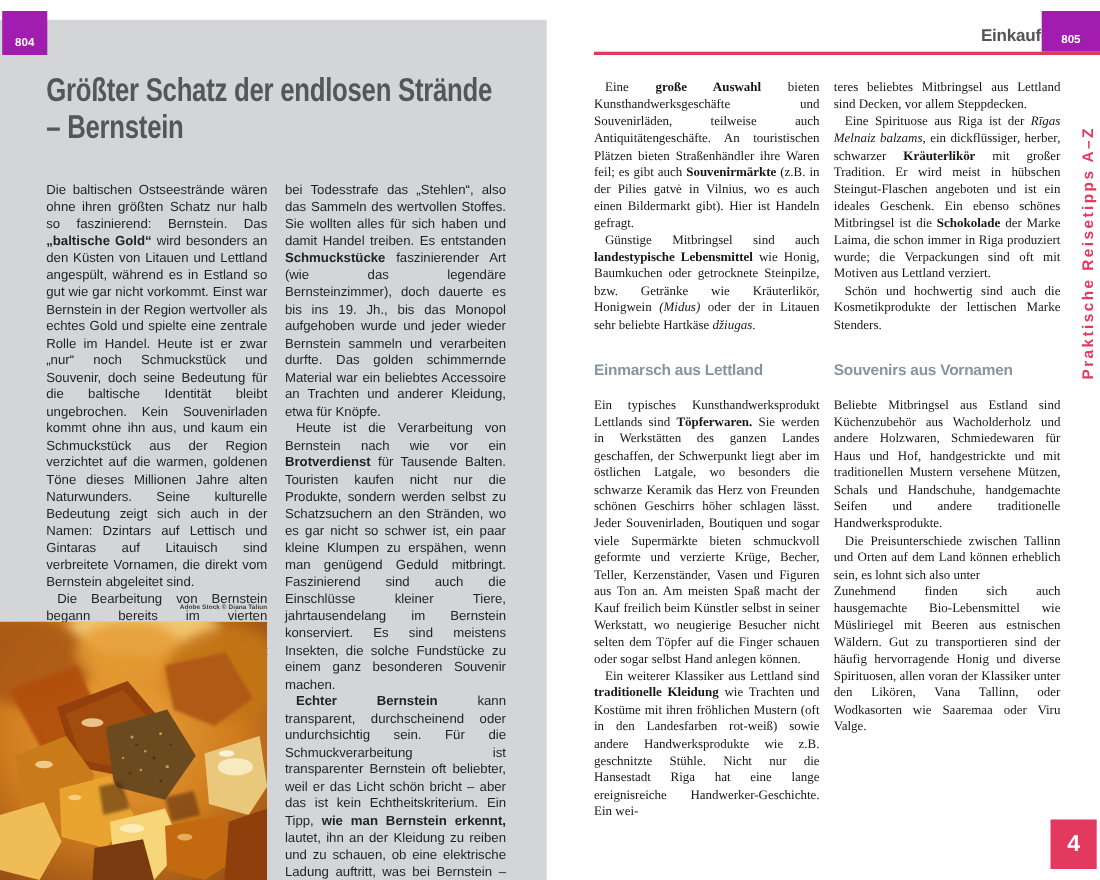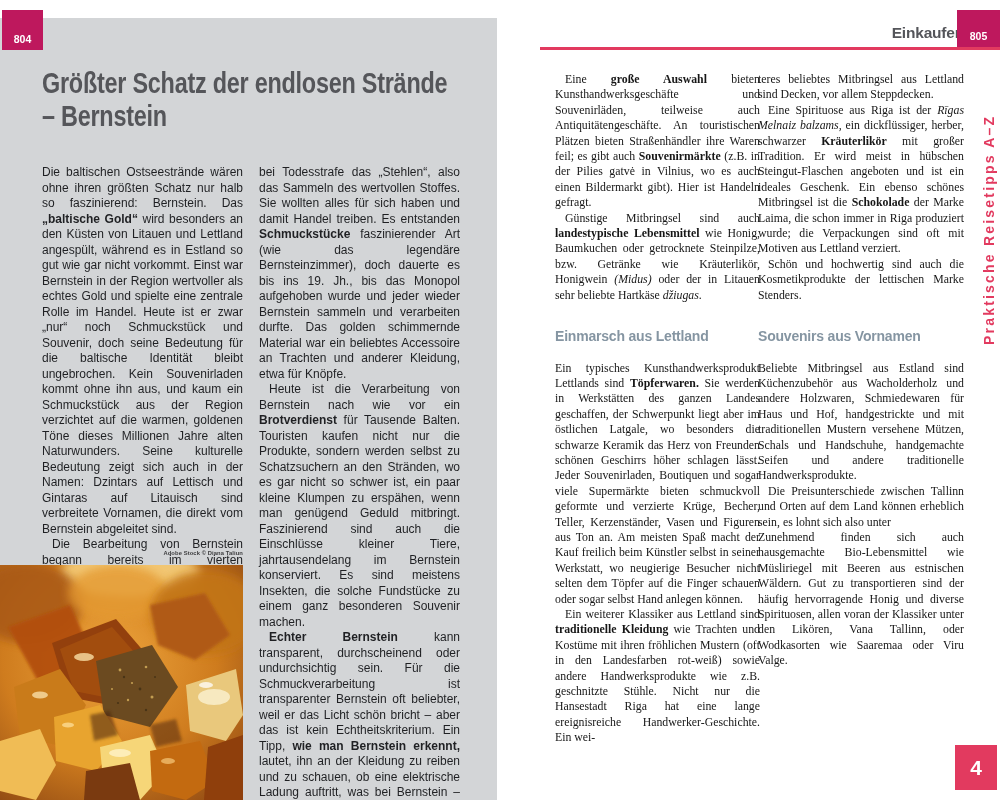--- a/index.html
+++ b/index.html
@@ -2,48 +2,48 @@
 <html lang="de"><head>
 <meta charset="utf-8">
 <style>
   html,body{margin:0;padding:0;}
   body{
     width:1000px;height:800px;position:relative;overflow:hidden;
     background:#ffffff;font-family:"Liberation Sans",sans-serif;
   }
   
   .page-left{position:absolute;left:0;top:18px;width:497px;height:782px;background:#d3d5d7;}
-  .badge{background:#be185d;color:#fff;font-weight:bold;display:flex;align-items:flex-end;justify-content:center;box-sizing:border-box;}
+  .badge{background:#a21caf;color:#fff;font-weight:bold;display:flex;align-items:flex-end;justify-content:center;box-sizing:border-box;}
   .pgnum-left{position:absolute;left:2px;top:-8px;width:41px;height:40px;font-size:10.5px;padding-bottom:5px;}
   .title{
     position:absolute;left:42px;top:48px;margin:0;width:560px;white-space:nowrap;
     font-size:30px;line-height:33px;font-weight:bold;color:#55565a;letter-spacing:-0.3px;
     transform:scaleX(.78);transform-origin:0 0;
   }
   .lcol{
     position:absolute;top:147px;width:201px;
     font-size:12px;line-height:15.5px;color:#1f2023;text-align:justify;
     hyphens:auto;-webkit-hyphens:auto;
   }
   .lcol1{left:42px;} .lcol2{left:259px;}
   .credit{position:absolute;left:0;top:532px;width:243px;text-align:right;
     font-size:5.8px;font-weight:bold;color:#3c3c3e;letter-spacing:.1px;}
   .photo{position:absolute;left:0;top:547px;width:243px;height:235px;overflow:hidden;}
   .photo svg{display:block;}
   
   .page-right{position:absolute;left:540px;top:0;width:460px;height:800px;background:#fff;}
   .running-header{position:absolute;top:24px;right:36px;font-size:15.5px;font-weight:bold;color:#54555a;letter-spacing:-.2px;}
-  .pgnum-right{position:absolute;right:0;top:10px;width:43px;height:37px;font-size:10.5px;padding-bottom:5px;}
+  .pgnum-right{position:absolute;right:0;top:10px;width:53px;height:37px;font-size:10.5px;padding-bottom:5px;}
   .red-rule{position:absolute;left:0;right:0;top:47px;height:2.5px;background:#e23a5f;}
   .rcol{
     position:absolute;top:72px;
     font-family:"Liberation Serif",serif;font-size:11.8px;line-height:15.4px;color:#161616;
     text-align:justify;hyphens:auto;-webkit-hyphens:auto;
   }
-  .rcol1{left:0;width:205px;margin-left:15px;} .rcol2{left:218px;width:206px;}
+  .rcol1{left:0;width:205px;} .rcol2{left:218px;width:206px;}
   .subhead{
     font-family:"Liberation Sans",sans-serif;font-weight:bold;font-size:14px;
     color:#8595a2;letter-spacing:-.2px;margin:26px 0 16px;
   }
   .vtab{
     position:absolute;right:3px;top:98px;height:247px;
     writing-mode:vertical-rl;transform:rotate(180deg);
     font-weight:bold;font-size:14px;letter-spacing:2.2px;color:#e23a5f;white-space:nowrap;
   }
   .chapter-badge{

